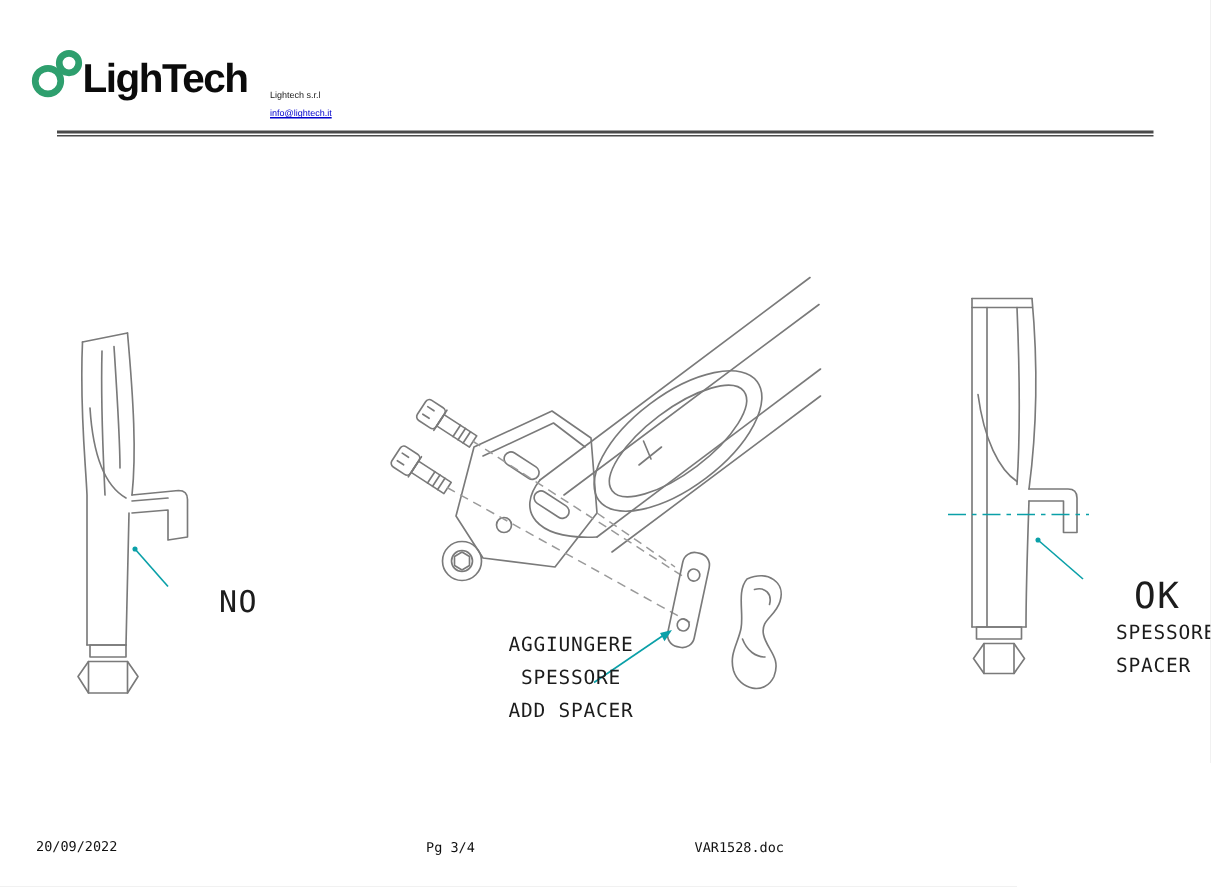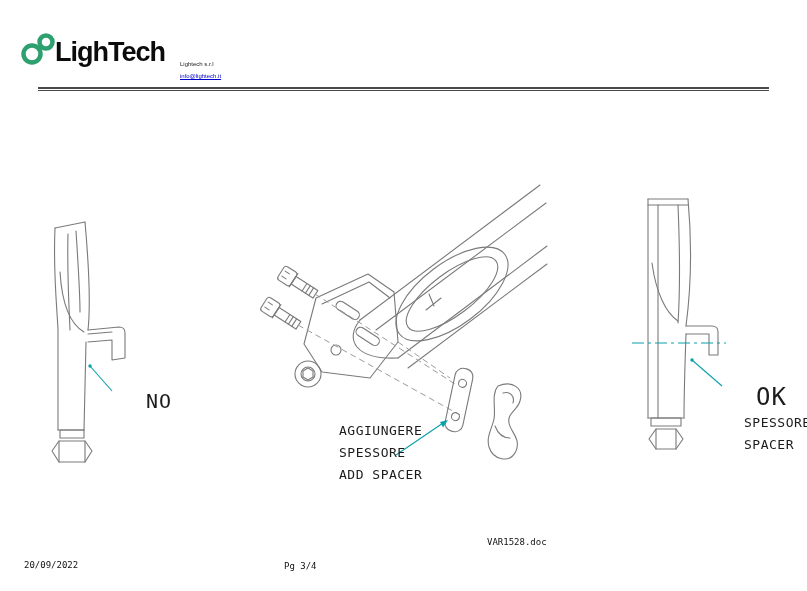--- a/index.html
+++ b/index.html
@@ -33,28 +33,28 @@
   .page-title {
     position:absolute; left:0; right:0; top:97px; text-align:center;
     font-family:"Liberation Sans", sans-serif; font-weight:700;
     font-size:9.5px; color:#000; white-space:pre;
   }
 
   
   .cad { position:absolute; color:#1c1c1c; font-family:"DejaVu Sans Mono", monospace;margin-left:32px; }
   .label-no  { left:114px; top:389px; font-size:20px; letter-spacing:1px; }
   .label-ok  { left:724px; top:383px; font-size:24px; letter-spacing:1px; }
-  .center-note { left:307px; top:420px; font-size:13px; line-height:22px; letter-spacing:0.5px; }
+  .center-note { left:307px; top:420px; font-size:13px; line-height:22px; letter-spacing:0.5px;text-align:center; }
   .right-note  { left:712px; top:412px; font-size:13px; line-height:22px; letter-spacing:0.5px; }
 
   
   .footer-item { position:absolute; font-size:9px; color:#111; font-family:"DejaVu Sans Mono", monospace; }
   .footer-date { left:24px;  top:560px; }
   .footer-page { left:252px; top:561px;padding-left:32px; }
-  .footer-doc  { left:463px; top:537px;margin-left:24px; }
+  .footer-doc  { left:463px; top:561px; }
 
   
   svg .ln   { stroke:var(--line-gray,#7A7A7A); fill:none; stroke-width:1.1;
               stroke-linecap:round; stroke-linejoin:round; }
   svg .dash { stroke:#9a9a9a; fill:none; stroke-width:1; stroke-dasharray:6 4; }
   svg .teal { stroke:var(--accent-teal,#0AA0A8); fill:none; stroke-width:1.1; }
   svg .teal-fill { fill:var(--accent-teal,#0AA0A8); stroke:none; }
   svg .logo-green { stroke:var(--logo-green,#2E9F6E); fill:none; }
 </style>
 </head>

